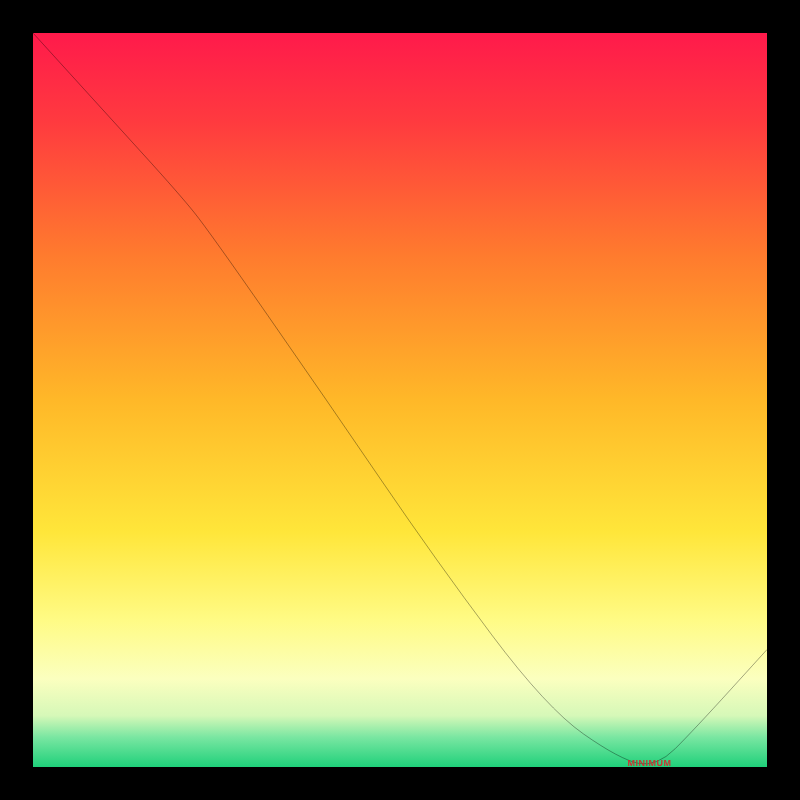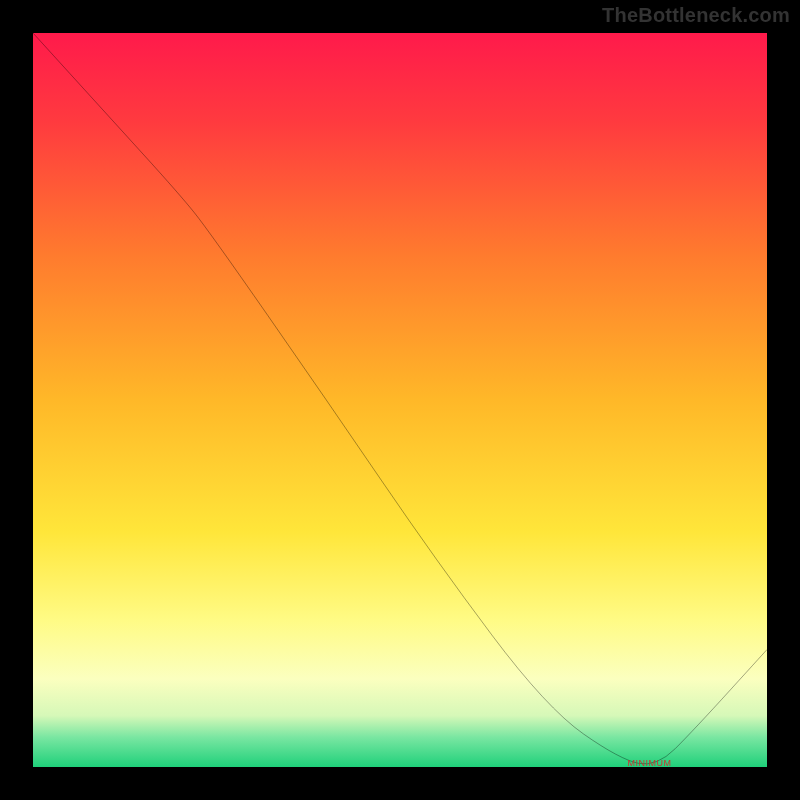--- a/index.html
+++ b/index.html
@@ -44,32 +44,31 @@
   svg.curve {
     position: absolute;
     inset: 0;
     width: 100%;
     height: 100%;
   }
   .minimum-label {
     position: absolute;
     color: #c33;
     font-size: 9px;
-    font-weight: 400;
+    font-weight: 700;
     letter-spacing: 0.5px;
     transform: translate(-50%, -50%);
     white-space: nowrap;
   }
 </style>
 </head>
 <body>
 
 <div class="stage">
 
-  <div class="watermark">TheBottleneck.com</div>
 
   <div class="plot-area">
 
     <svg class="gradient-bg" viewBox="0 0 100 100" preserveAspectRatio="none">
       <defs>
         <linearGradient id="bg-grad" x1="0" y1="0" x2="0" y2="1">
             <stop offset="0%" stop-color="#ff1a4b"></stop>
             <stop offset="12%" stop-color="#ff3a3f"></stop>
             <stop offset="30%" stop-color="#ff7a2e"></stop>
             <stop offset="50%" stop-color="#ffb828"></stop>

